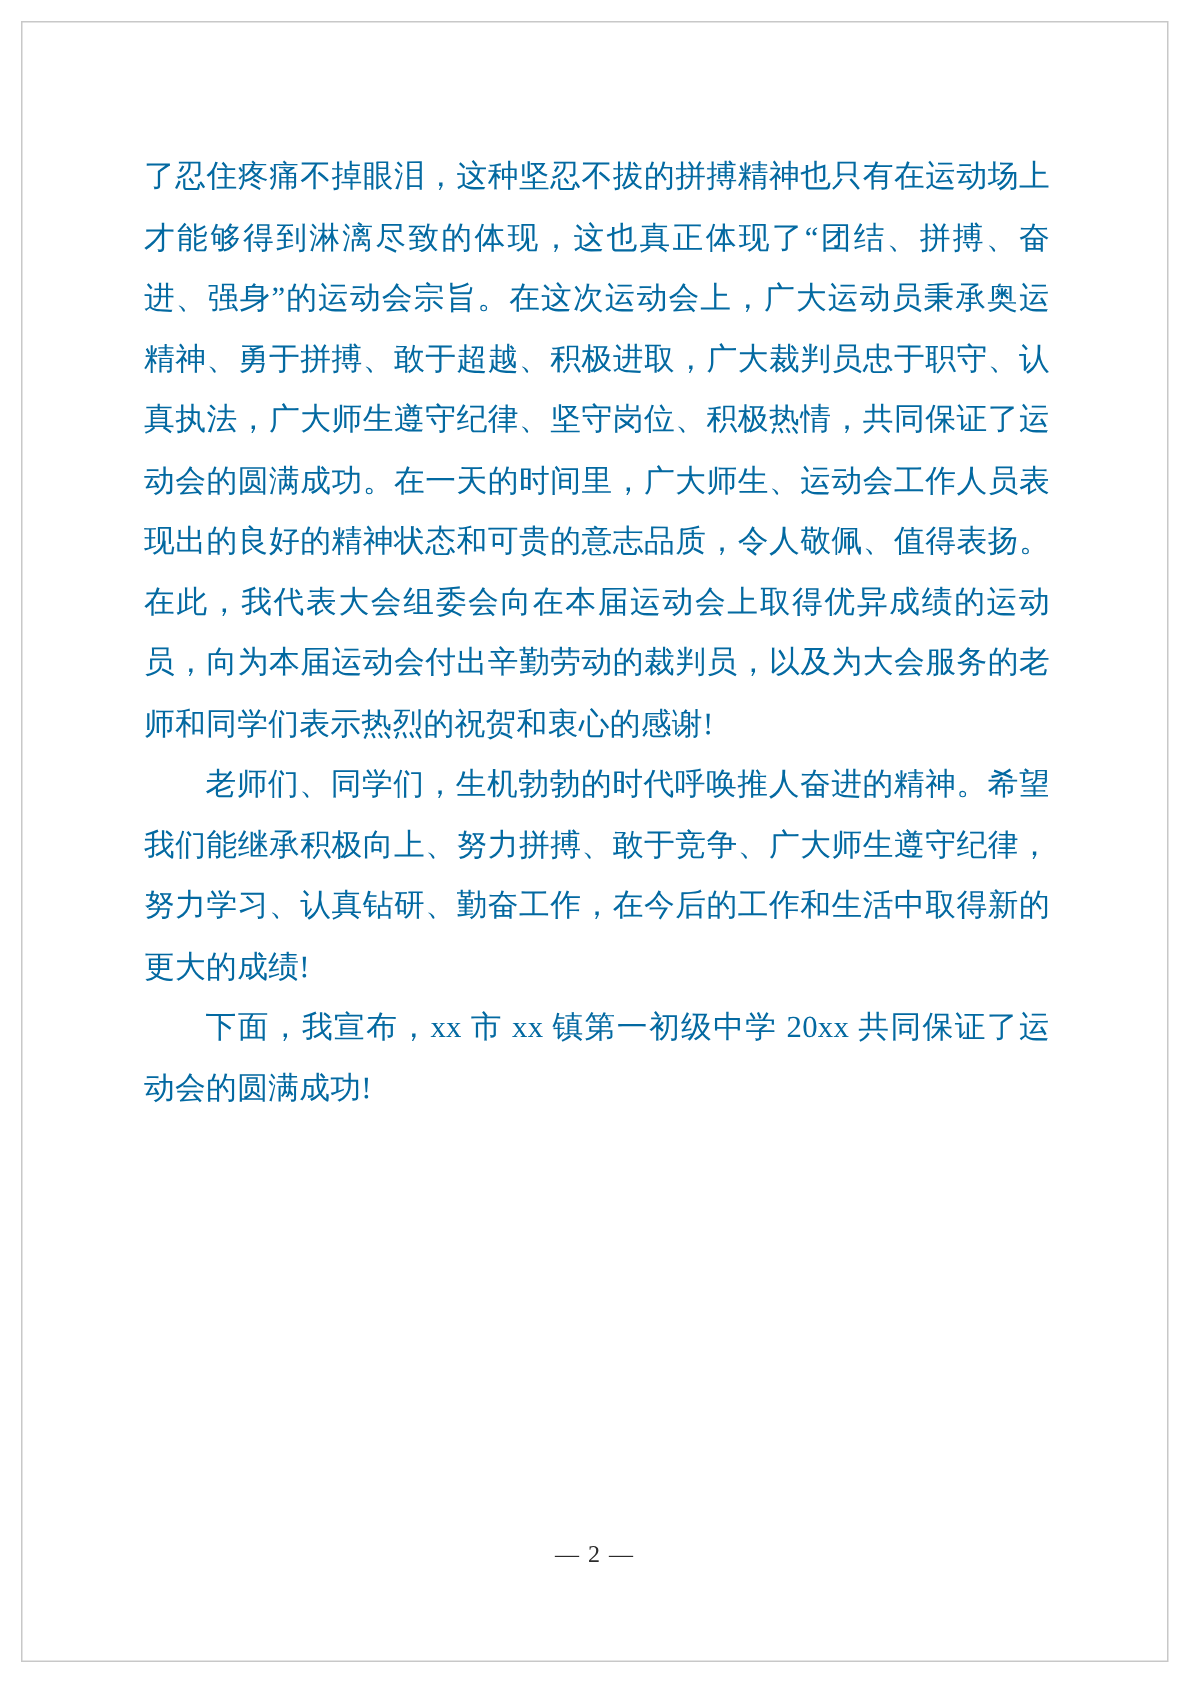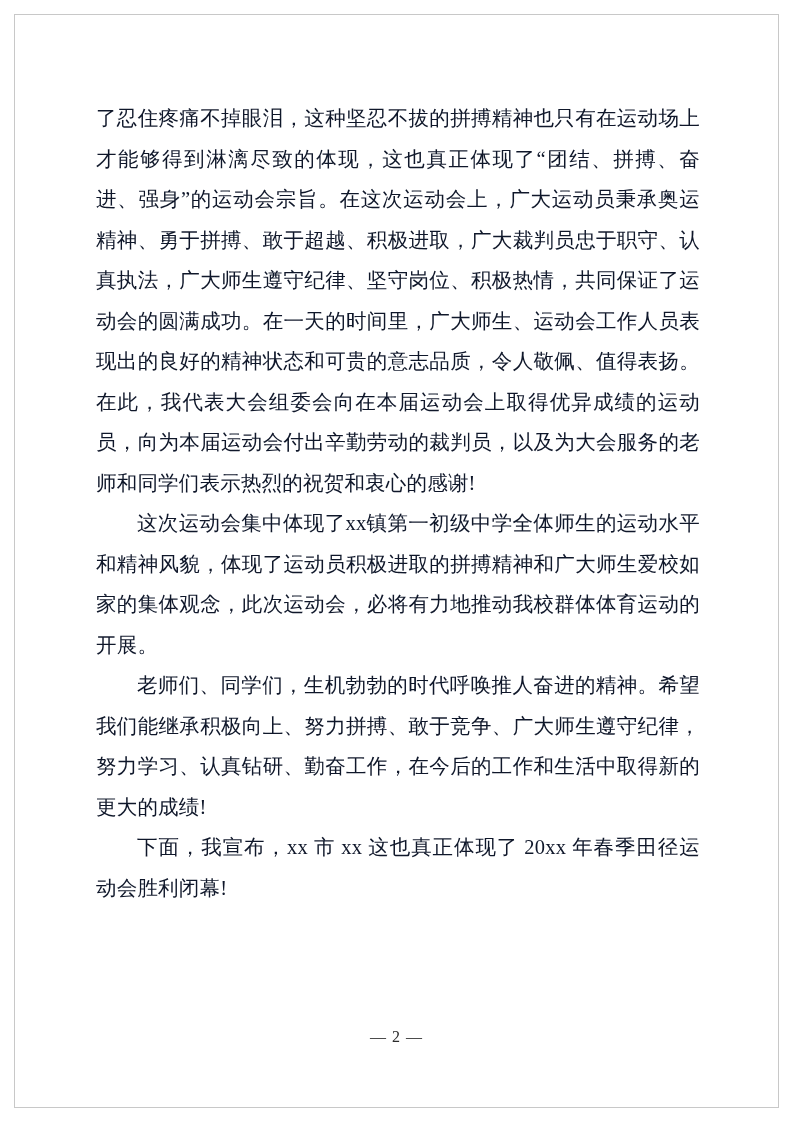--- a/index.html
+++ b/index.html
@@ -32,21 +32,21 @@
   .content {
     position: absolute;
     left: 96px;
     top: 98px;
     width: 604px;
   }
   .para {
     margin: 0 0 0 0;
     font-size: 20.5px;
     line-height: 40.5px;
-    color: #0f172a;
+    color: #0369a1;
     text-align: justify;
     text-justify: inter-ideograph;
     letter-spacing: 0.2px;
   }
   .para.indent {
     text-indent: 2em;
   }
   .para + .para {
     margin-top: 0;
   }
@@ -62,19 +62,18 @@
   }
 </style>
 </head>
 <body>
 
 <div class="page">
   <div class="page-frame"></div>
 
   <div class="content">
     <p class="para">了忍住疼痛不掉眼泪，这种坚忍不拔的拼搏精神也只有在运动场上才能够得到淋漓尽致的体现，这也真正体现了“团结、拼搏、奋进、强身”的运动会宗旨。在这次运动会上，广大运动员秉承奥运精神、勇于拼搏、敢于超越、积极进取，广大裁判员忠于职守、认真执法，广大师生遵守纪律、坚守岗位、积极热情，共同保证了运动会的圆满成功。在一天的时间里，广大师生、运动会工作人员表现出的良好的精神状态和可贵的意志品质，令人敬佩、值得表扬。在此，我代表大会组委会向在本届运动会上取得优异成绩的运动员，向为本届运动会付出辛勤劳动的裁判员，以及为大会服务的老师和同学们表示热烈的祝贺和衷心的感谢!</p>
-    <p class="para indent">这次运动会集中体现了xx镇第一初级中学全体师生的运动水平和精神风貌，体现了运动员积极进取的拼搏精神和广大师生爱校如家的集体观念，此次运动会，必将有力地推动我校群体体育运动的开展。</p>
     <p class="para indent">老师们、同学们，生机勃勃的时代呼唤推人奋进的精神。希望我们能继承积极向上、努力拼搏、敢于竞争、广大师生遵守纪律，努力学习、认真钻研、勤奋工作，在今后的工作和生活中取得新的更大的成绩!</p>
-    <p class="para indent">下面，我宣布，xx 市 xx 这也真正体现了 20xx 年春季田径运动会胜利闭幕!</p>
+    <p class="para indent">下面，我宣布，xx 市 xx 镇第一初级中学 20xx 共同保证了运动会的圆满成功!</p>
   </div>
 
   <div class="footer">— 2 —</div>
 </div>
 
 </body></html>

